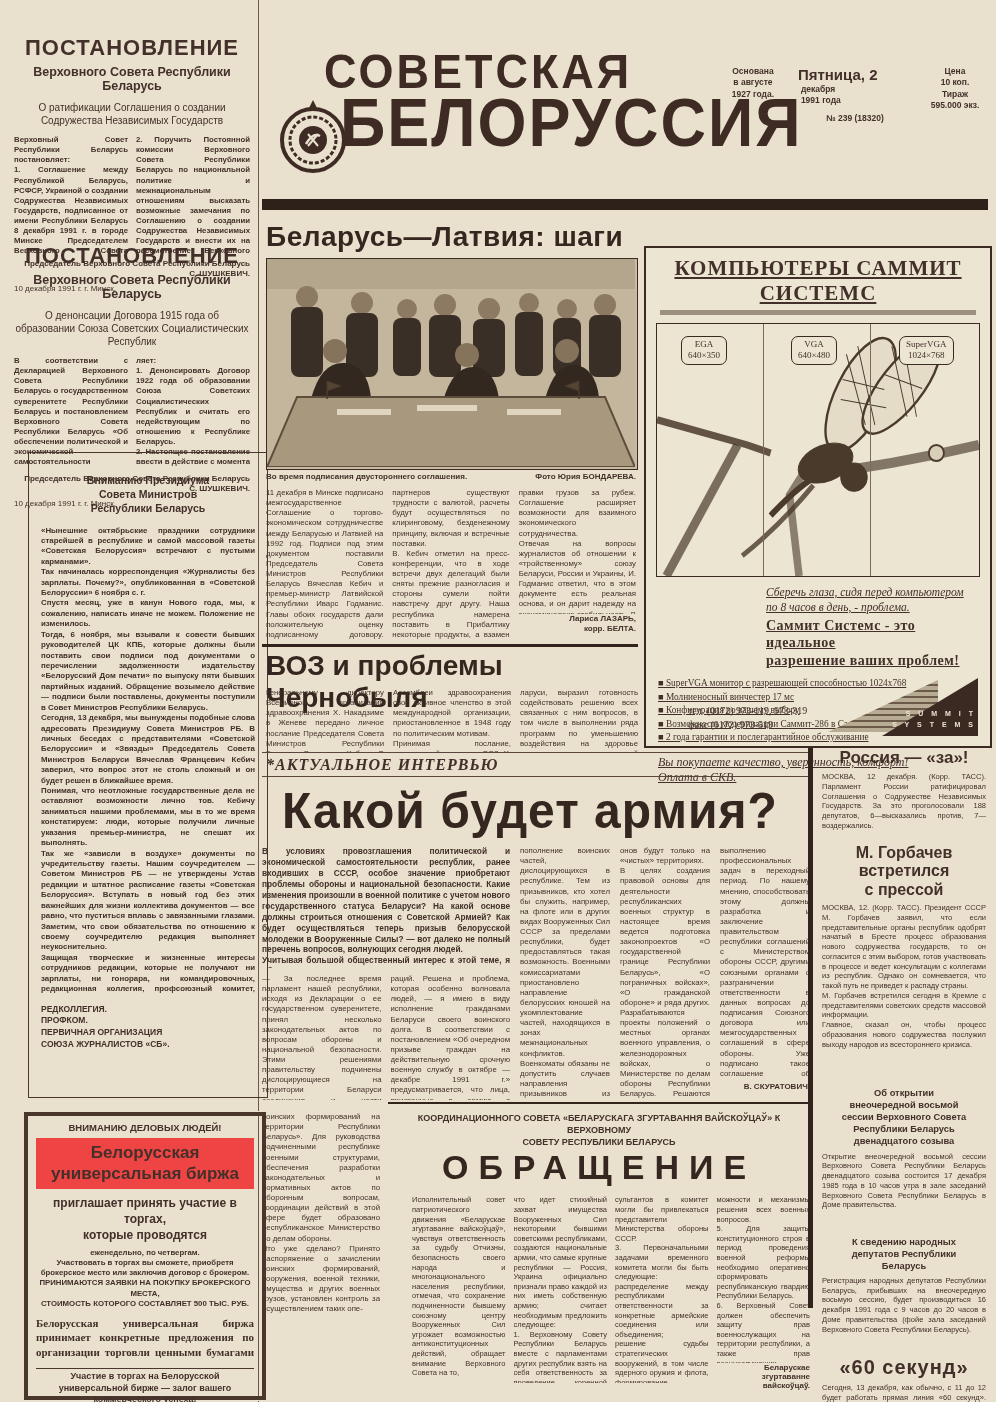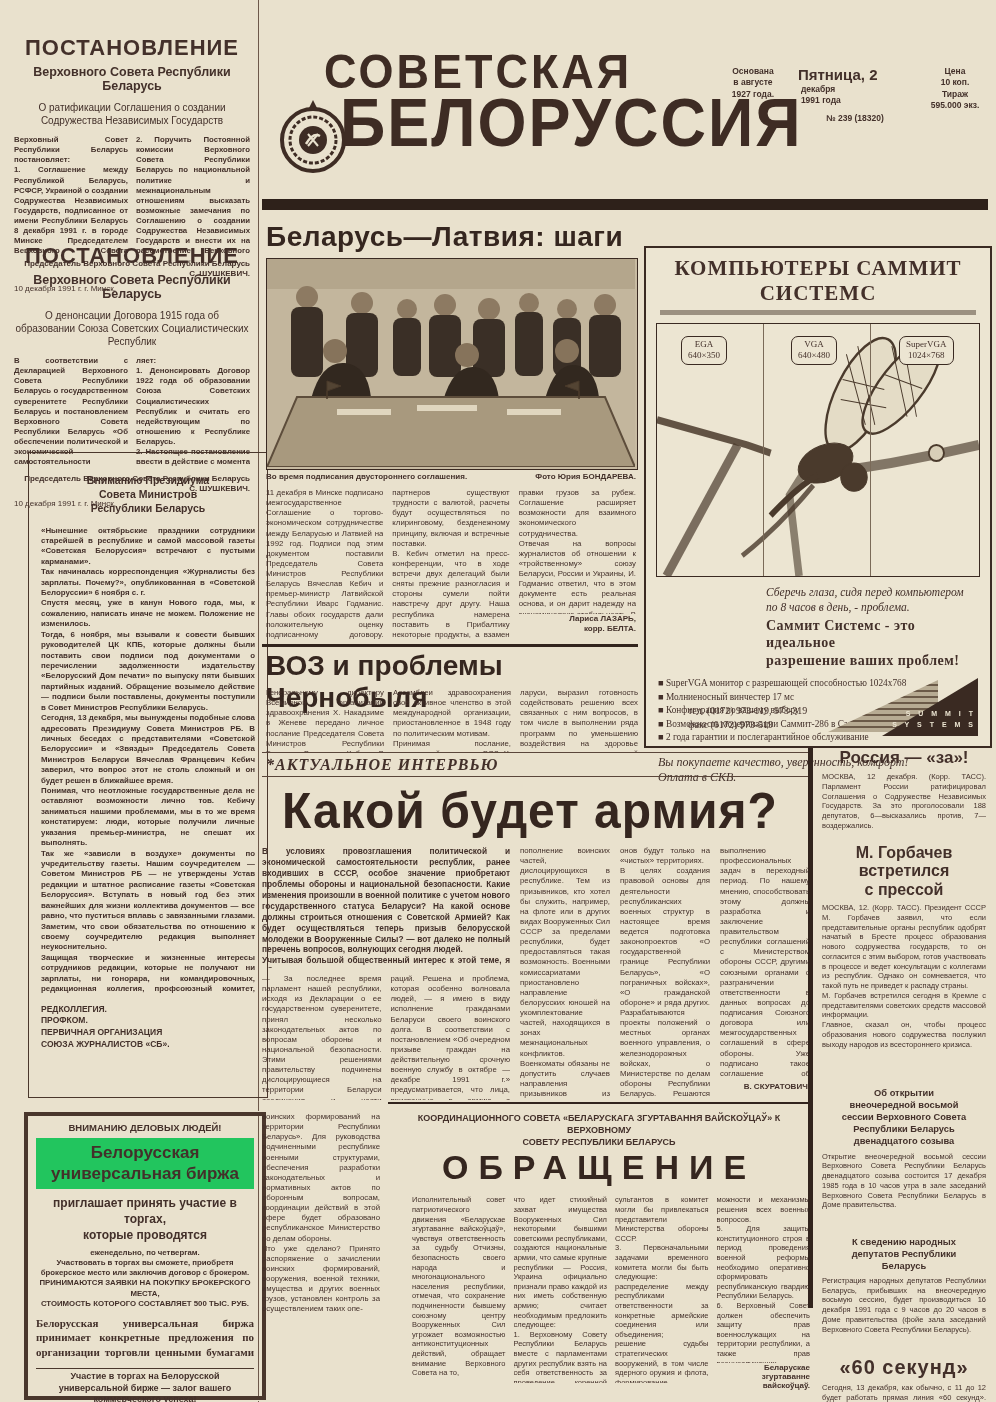--- a/index.html
+++ b/index.html
@@ -22,21 +22,21 @@
   .post-date{font-size:8px;margin-top:4px;}
 
   .terp-box{border:1.5px solid #4a372c;padding:10px 12px;}
   .terp-title{font-size:27px;font-weight:bold;line-height:1.25;}
   .terp-sub{font-size:10.5px;font-weight:bold;margin-top:10px;line-height:1.35;}
   .terp-body{font-size:7.9px;line-height:1.32;font-weight:bold;margin-top:10px;}
   .terp-foot{font-size:8.5px;font-weight:bold;margin-top:8px;line-height:1.4;}
 
   .birzha-box{border:2px solid #4a372c;box-shadow:0 0 0 1px #e9e1cd,0 0 0 2px #4a372c inset;padding:8px 10px;}
   .bz-att{font-size:9.5px;font-weight:bold;}
-  .bz-title{background:#22c55e;font-size:17px;font-weight:bold;padding:4px 2px;margin-top:5px;line-height:1.25;}
+  .bz-title{background:#ef4444;font-size:17px;font-weight:bold;padding:4px 2px;margin-top:5px;line-height:1.25;}
   .bz-l1{font-size:12px;font-weight:bold;margin-top:6px;line-height:1.35;}
   .bz-sm{font-size:7.8px;font-weight:bold;margin-top:5px;line-height:1.3;}
   .bz-md{font-size:11px;font-weight:bold;margin-top:6px;line-height:1.3;font-family:"Liberation Serif",serif;}
   .bz-ul{font-size:9px;font-weight:bold;margin-top:6px;border-top:1px solid #4a372c;border-bottom:1px solid #4a372c;padding:2px 0;line-height:1.3;}
 
   
   .mast-t1{font-size:45px;font-weight:bold;letter-spacing:3px;color:#3e2c24;transform:scaleY(1.05);}
   .mast-t2{font-size:63px;font-weight:bold;letter-spacing:2px;color:#3e2c24;transform:scaleY(1.08);}
   .mi-box{font-size:8.5px;font-weight:bold;line-height:1.35;}
   .mi-day{font-size:15px;font-weight:bold;}
@@ -249,21 +249,21 @@
     <div class="bodycol just pre clip" style="flex:1;height:152px;">партнеров существуют трудности с валютой, расчеты будут осуществляться по клиринговому, безденежному принципу, включая и встречные поставки.
 В. Кебич отметил на пресс-конференции, что в ходе встречи двух делегаций были сняты прежние разногласия и стороны сумели пойти навстречу друг другу. Наша республика намерена поставить в Прибалтику некоторые продукты, а взамен жители Беларуси получат рыбу и известные рижские «Рафы». Кроме этого, Латвия готова предоставить Беларуси свои морские порты для от-</div>
     <div style="flex:1;">
       <div class="bodycol just pre clip" style="height:126px;">правки грузов за рубеж. Соглашение расширяет возможности для взаимного экономического сотрудничества.
 Отвечая на вопросы журналистов об отношении к «тройственному» союзу Беларуси, России и Украины, И. Годманис ответил, что в этом документе есть реальная основа, и он дарит надежду на экономическую стабильность. В Латвии проявлен интерес к этому политическому соглашению, оно будет обсуждаться Верховным Советом республики.</div>
       <div class="sig pre">Лариса ЛАЗАРЬ,
 корр. БЕЛТА.</div>
     </div>
   </div>
 
-  <div class="abs ad-box" style="left:644px;top:246px;width:344px;height:498px;">
+  <div class="abs ad-box" style="left:644px;top:246px;width:344px;height:498px;text-decoration:underline;">
     <div class="ad-title">КОМПЬЮТЕРЫ САММИТ СИСТЕМС</div>
     <div class="ad-rule"></div>
     <div class="ad-art">
       <div class="ad-panel" style="left:33%;"></div>
       <div class="ad-panel" style="left:66%;"></div>
       <svg width="100%" height="100%" viewBox="0 0 340 250" preserveAspectRatio="none">
         <g stroke="#4a3a2c" fill="none">
           <path d="M0 95 L95 120 L120 128" stroke-width="7" opacity="0.85"></path>
           <path d="M10 250 L85 120" stroke-width="9" opacity="0.7"></path>
           <path d="M150 250 L140 170 L160 140" stroke-width="8" opacity="0.6"></path>

